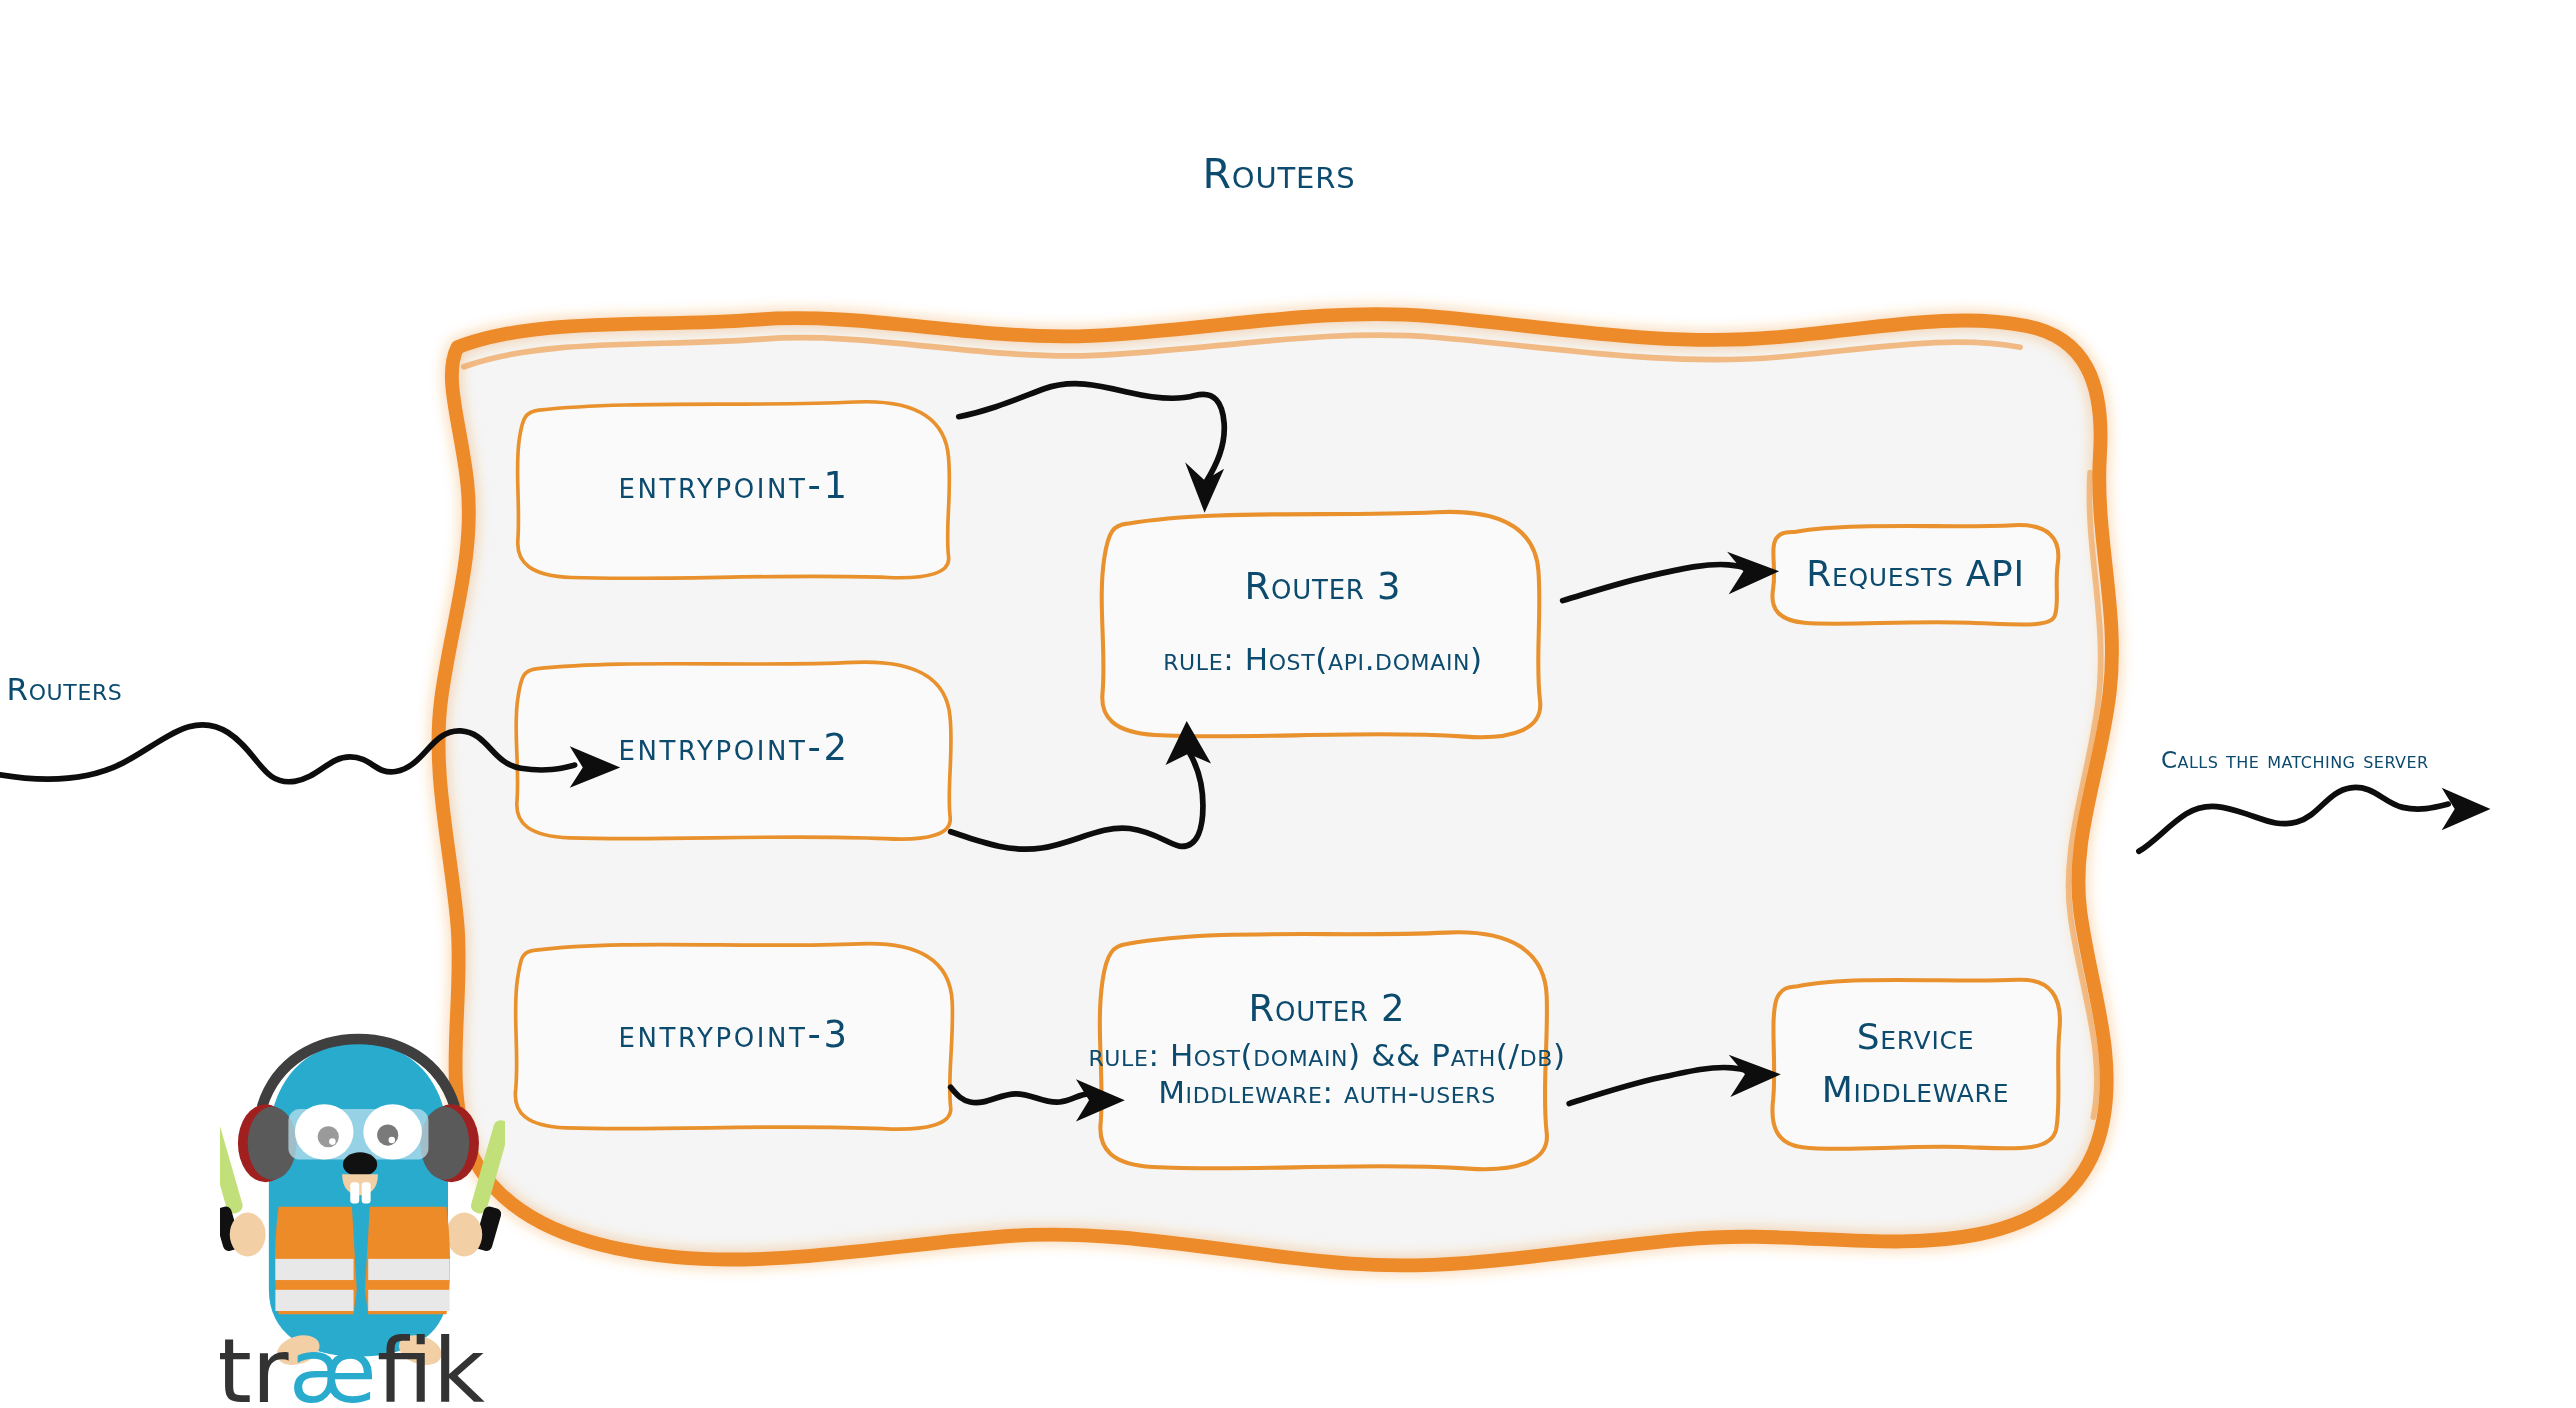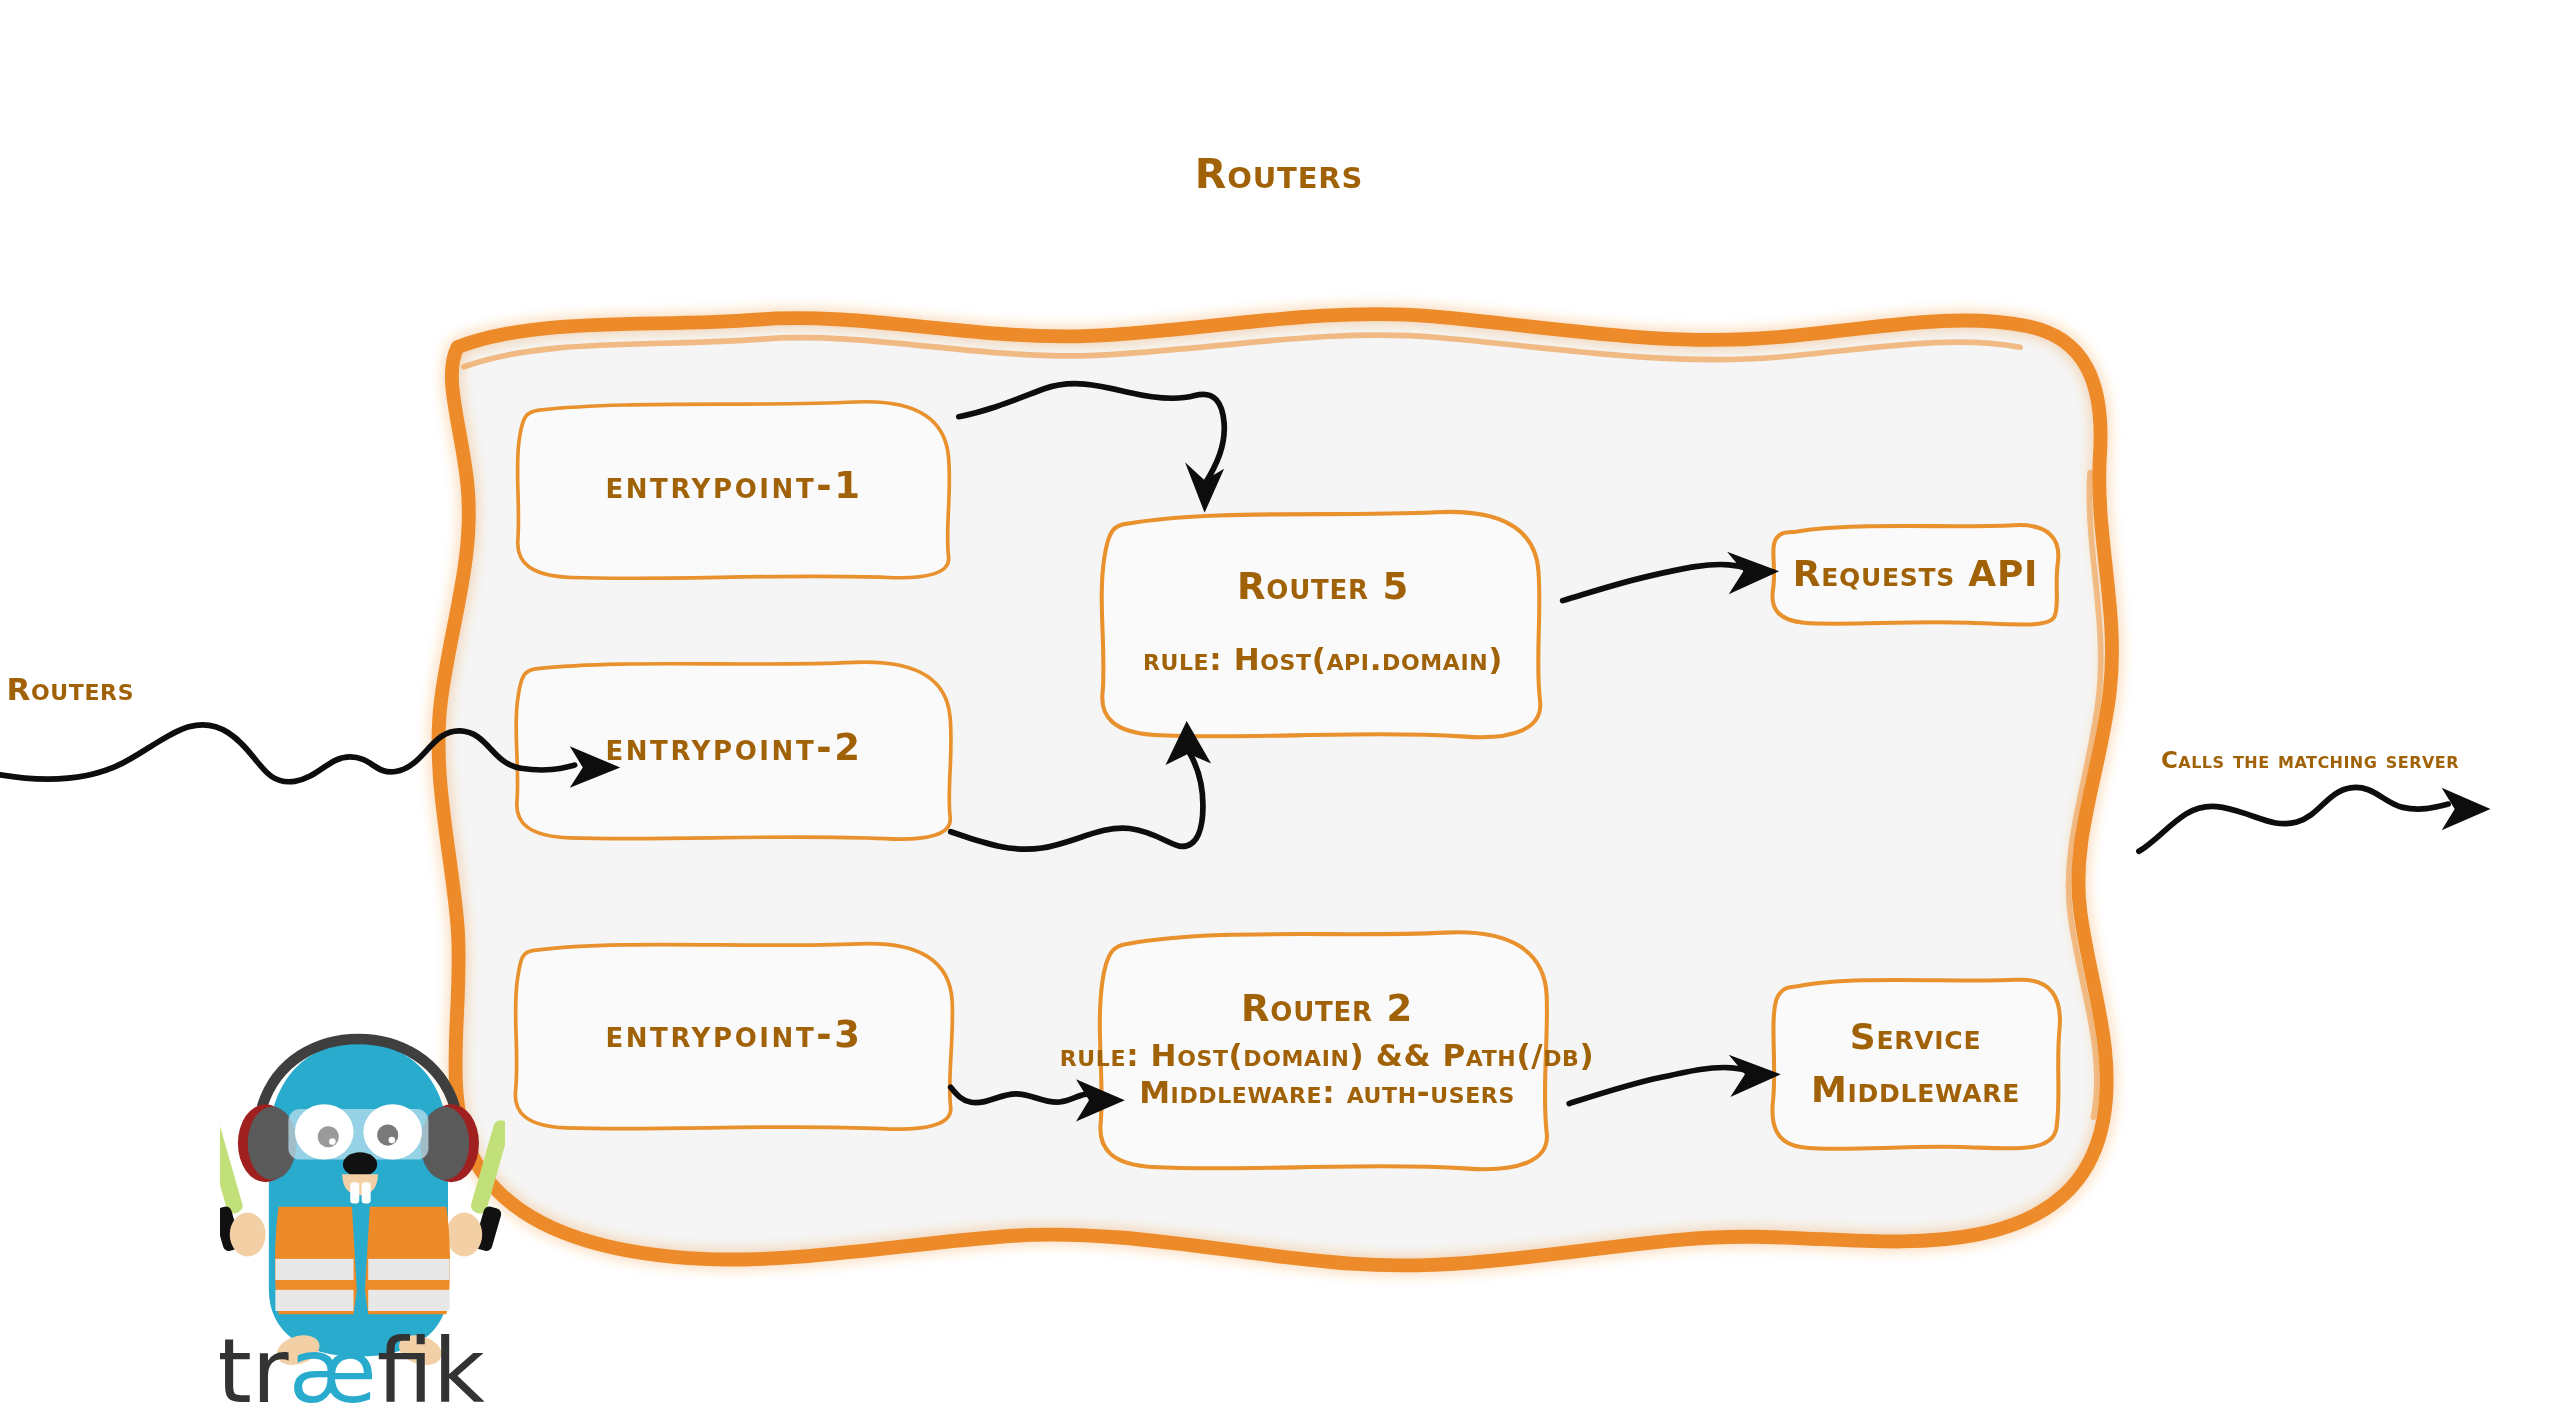--- a/index.html
+++ b/index.html
@@ -12,22 +12,22 @@
     height: 1408px;
     position: relative;
     overflow: hidden;
     font-family: "DejaVu Sans", sans-serif;
   }
 
   
   .hand {
     font-family: "DejaVu Sans", sans-serif;
     font-variant: small-caps;
-    font-weight: 700;
-    color: #a16207;
+    font-weight: 400;
+    color: #0c4a6e;
     letter-spacing: 0.02em;
     white-space: nowrap;
     line-height: 1.15;
   }
 
   
   .abs { position: absolute; }
 
   
   #diagram-title {
@@ -210,21 +210,21 @@
 </div>
 
 <div class="sketchbox" id="router-1" style="left:1091px; top:496px; width:464px; height:252px;">
   <svg width="464" height="252" viewBox="0 0 570 310">
     <path d="M 44,34 C 150,16 300,26 424,20 C 500,16 546,38 550,92
              C 554,146 546,204 552,252 C 556,286 520,300 460,296
              C 330,288 190,300 78,294 C 28,291 10,272 14,240
              C 18,186 8,128 16,76 C 21,42 28,36 44,34 Z" fill="#FAFAFA" stroke="#E8912D" stroke-width="5" stroke-linecap="round" stroke-linejoin="round"></path>
   </svg>
   <div class="boxtext">
-    <span class="hand router-title">Router 5</span>
+    <span class="hand router-title">Router 3</span>
     <span class="hand router-line">rule: Host(api.domain)</span>
   </div>
 </div>
 
 <div class="sketchbox" id="router-2" style="left:1091px; top:918px; width:472px; height:262px;">
   <svg width="472" height="262" viewBox="0 0 580 322">
     <path d="M 44,32 C 154,12 308,24 436,18 C 514,14 558,40 560,96
              C 562,152 554,214 560,264 C 564,298 526,312 464,308
              C 332,300 190,312 76,306 C 26,303 8,284 12,250
              C 16,194 6,134 14,78 C 19,42 28,34 44,32 Z" fill="#FAFAFA" stroke="#E8912D" stroke-width="5" stroke-linecap="round" stroke-linejoin="round"></path>

